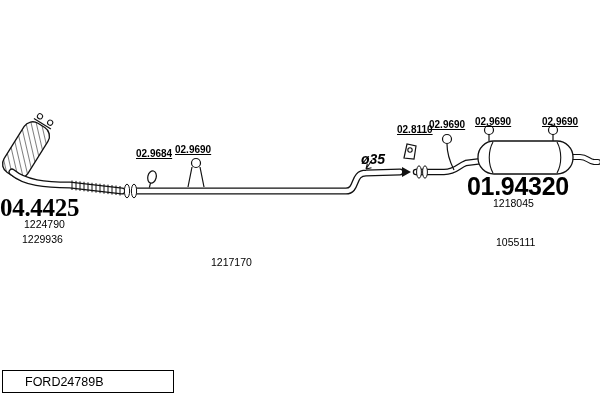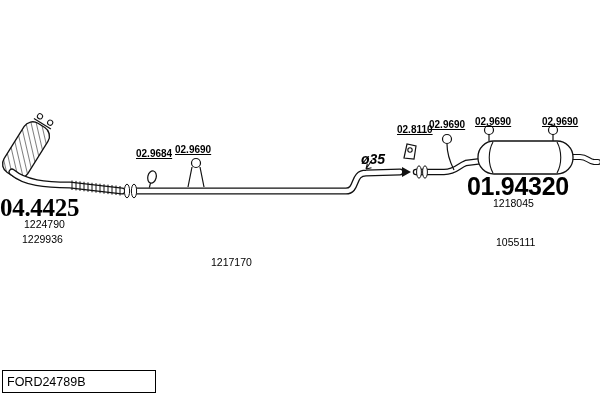--- a/index.html
+++ b/index.html
@@ -5,21 +5,21 @@
   html,body{margin:0;padding:0;background:#fff;}
   #stage{position:relative;width:600px;height:400px;background:#fff;overflow:hidden;
          font-family:"Liberation Sans",sans-serif;color:#000;}
   #diagram-svg{position:absolute;left:0;top:0;}
   .lbl{position:absolute;font-weight:bold;color:#000;white-space:nowrap;cursor:pointer;}
   .sm{font-size:10px;text-decoration:underline;}
   .lg{font-size:25px;letter-spacing:-0.3px;}
   .ref{position:absolute;font-size:10.5px;font-weight:400;color:#000;white-space:nowrap;}
   .note{position:absolute;font-size:14px;font-weight:bold;font-style:italic;white-space:nowrap;}
   .footer-box{position:absolute;left:2px;top:370px;width:148px;height:21px;border:1px solid #000;
-              display:flex;align-items:center;padding-left:4px;font-size:12.5px;}
+              display:flex;align-items:center;padding-left:22px;font-size:12.5px;}
 </style>
 </head>
 <body>
 
 <div id="stage">
 
   <svg id="diagram-svg" width="600" height="400" viewBox="0 0 600 400">
     <defs>
       <pattern id="hatch" width="5" height="5" patternUnits="userSpaceOnUse" patternTransform="rotate(45)">
         <line x1="0" y1="0" x2="0" y2="5" stroke="#111" stroke-width="1.1"></line>

